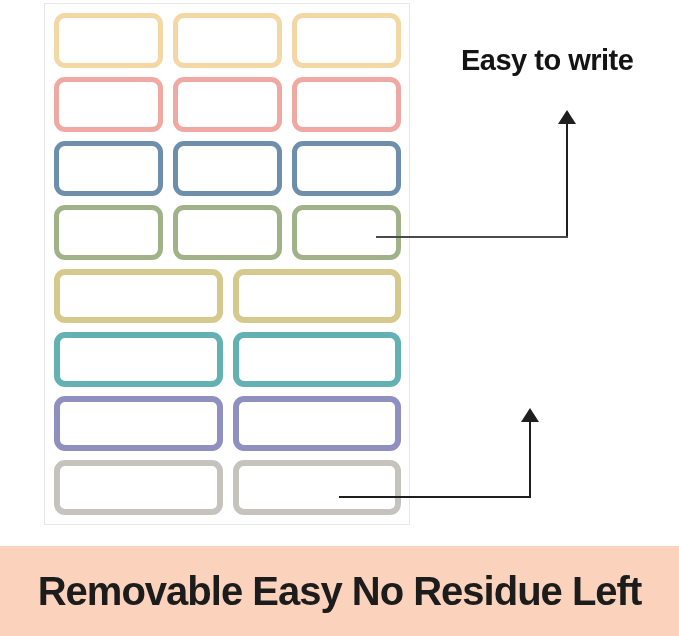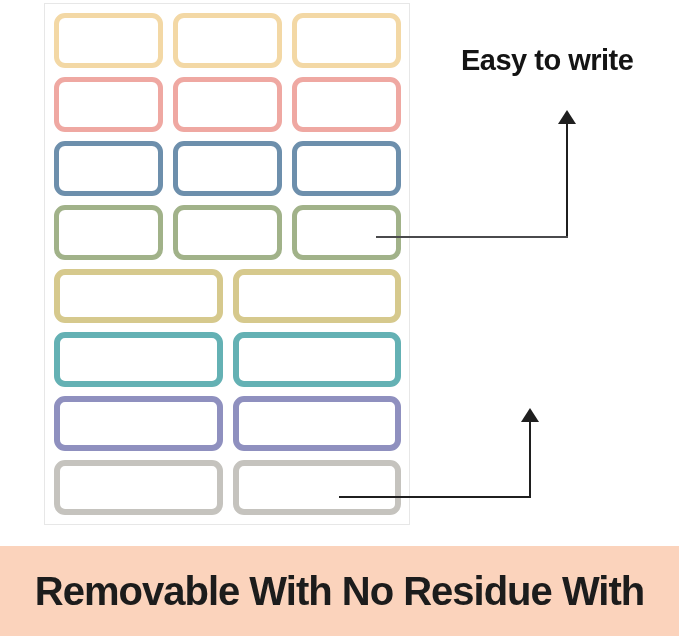--- a/index.html
+++ b/index.html
@@ -135,16 +135,16 @@
   <div class="ann ann-easy">Easy to write</div>
   <div class="head head-easy"></div>
   <div class="line line-easy-v"></div>
   <div class="line line-easy-h"></div>
 
   <div class="head head-nb"></div>
   <div class="line line-nb-v"></div>
   <div class="line line-nb-h"></div>
 
   <div class="banner" style="background: rgb(251, 211, 188); color: rgb(28, 28, 28);">
-    <span class="banner-text">Removable With No Residue With</span>
+    <span class="banner-text">Removable Easy No Residue Left</span>
   </div>
 
 </div>
 
 </body></html>

